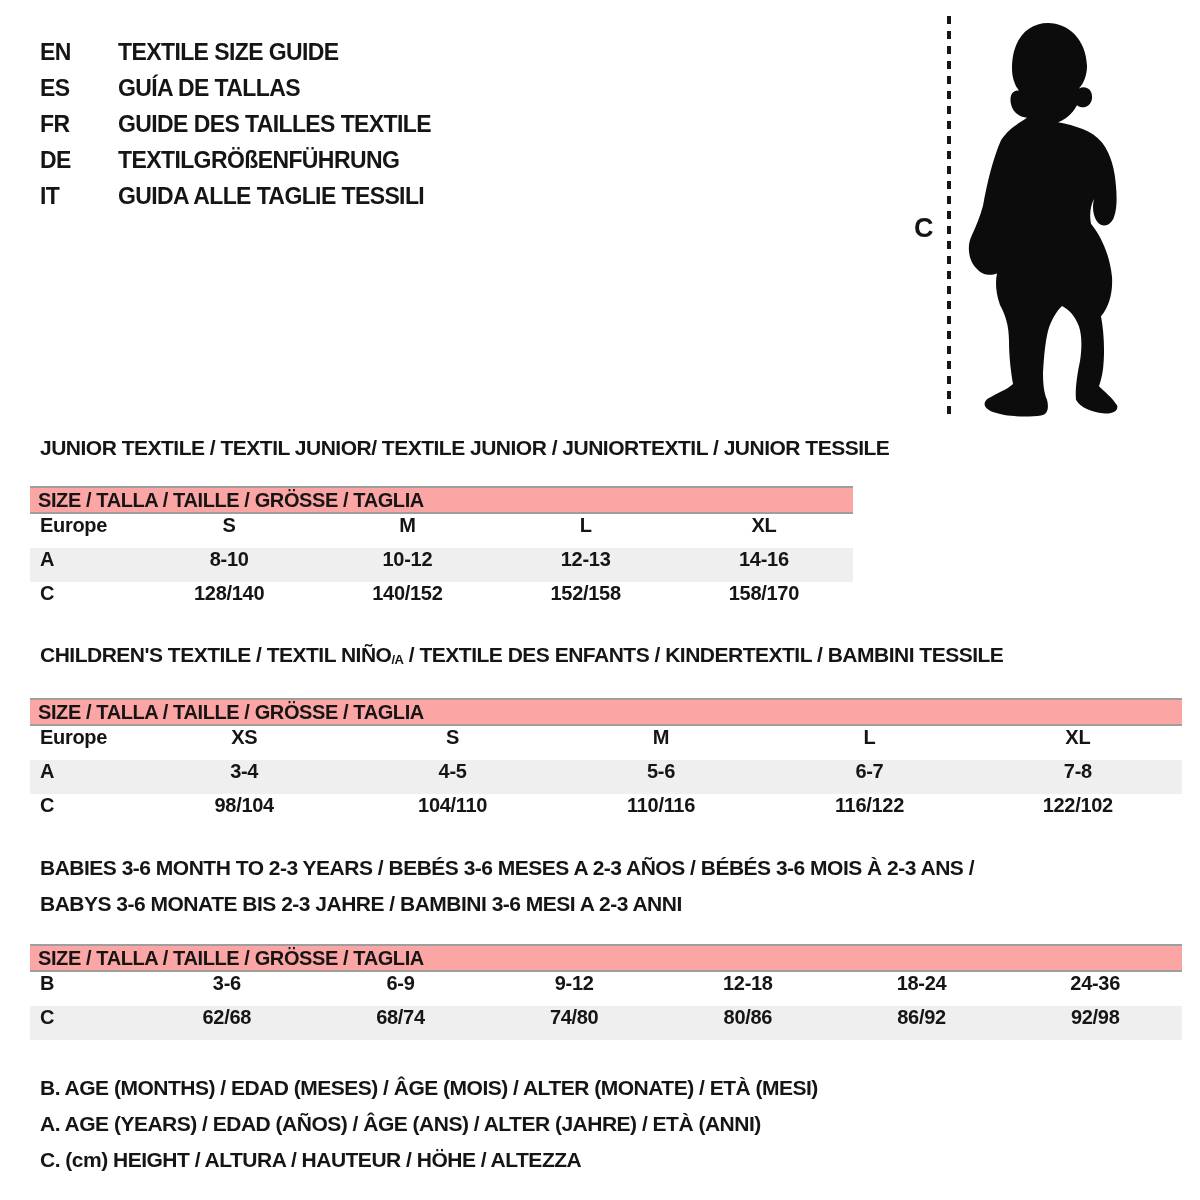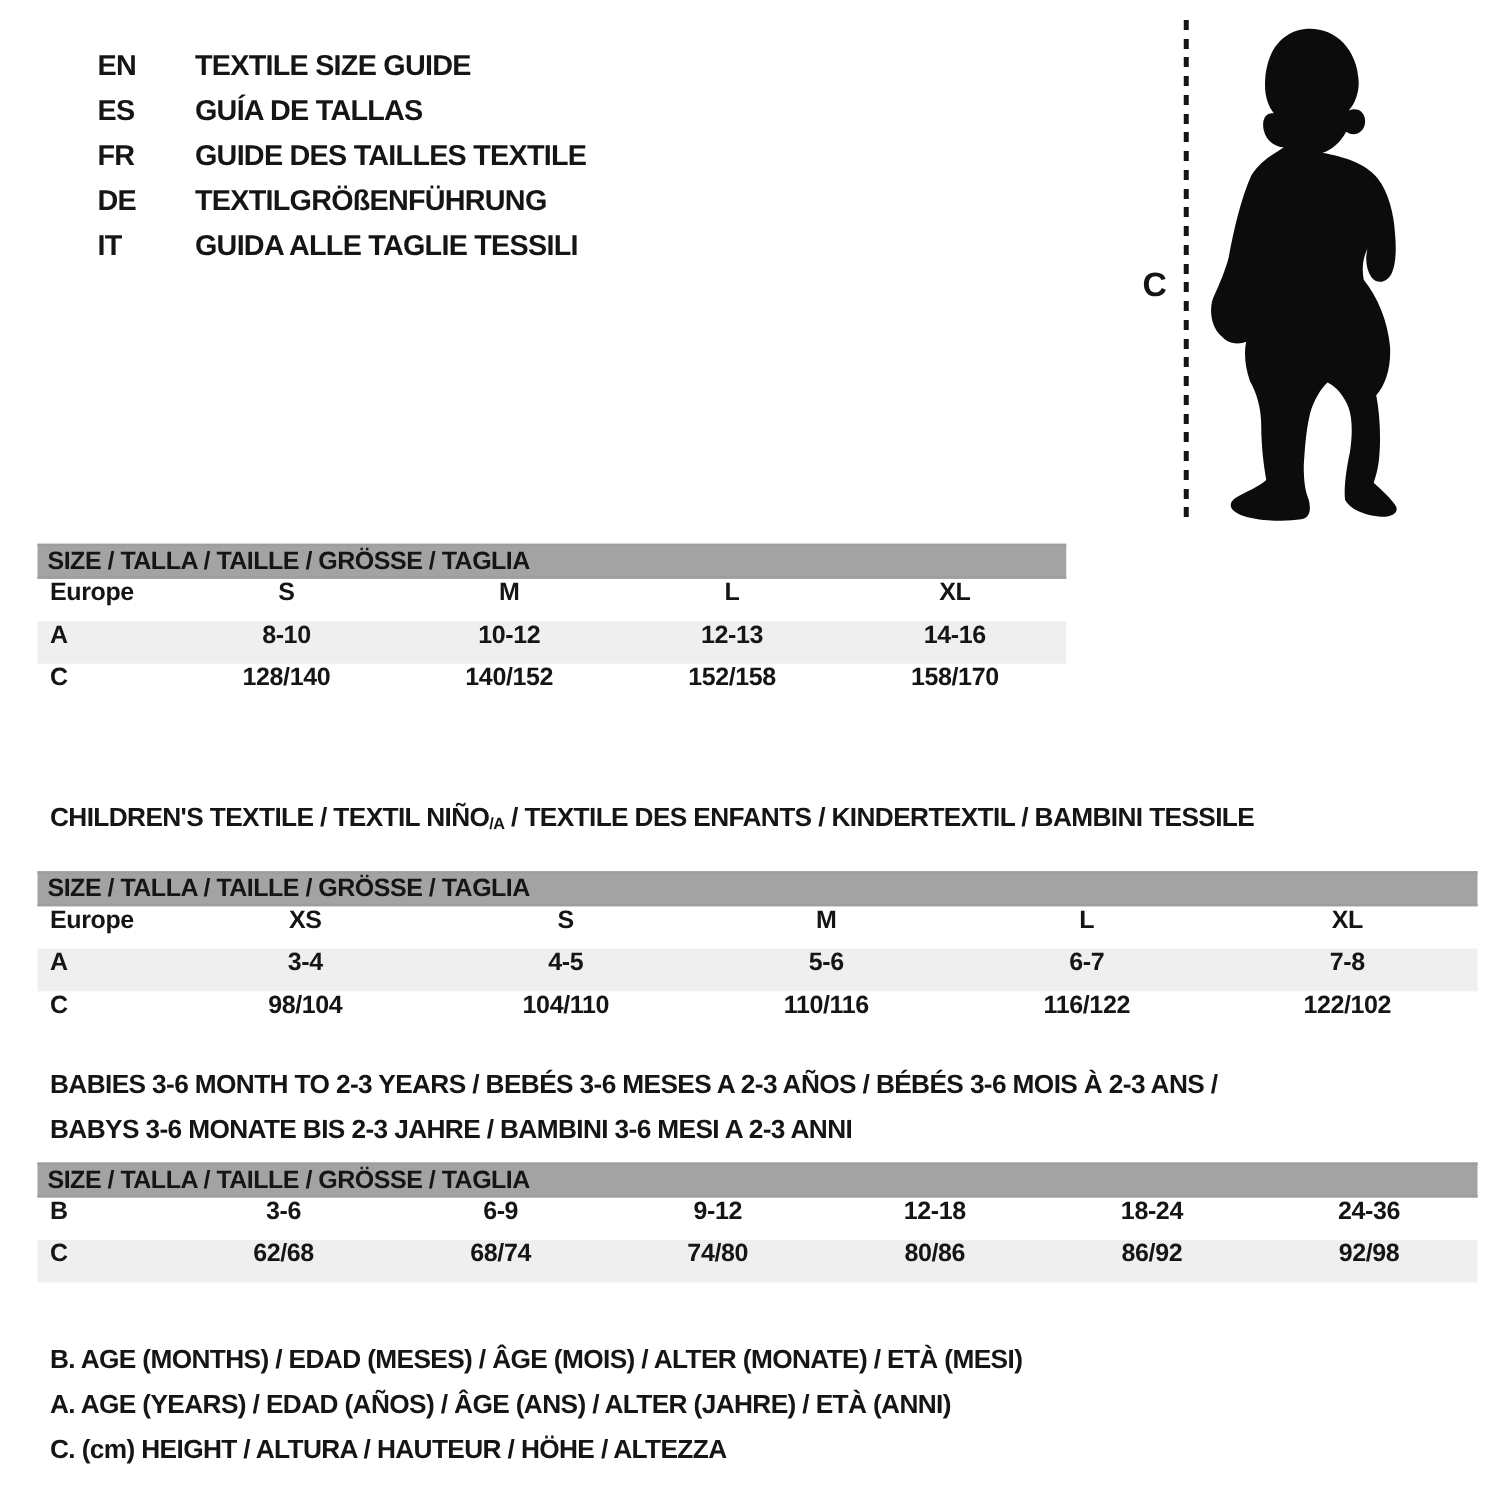--- a/index.html
+++ b/index.html
@@ -11,39 +11,39 @@
     font-family: "Liberation Sans", sans-serif;
     color: #151515;
     font-weight: bold;
     letter-spacing: -0.3px;
     overflow: hidden;
   }
 
   
   .langs { position: absolute; left: 40px; top: 34px; }
   .lang-row { display: flex; line-height: 36px; font-size: 23px; letter-spacing: -0.6px; }
-  .lang-code { width: 78px; margin-left: 38px; }
+  .lang-code { width: 78px; }
 
   
   .dash-line {
     position: absolute; left: 947px; top: 16px; width: 4px; height: 402px;
     background: repeating-linear-gradient(to bottom, #151515 0 8px, transparent 8px 15px);
   }
   .c-label { position: absolute; left: 914px; top: 213px; font-size: 27px; letter-spacing: 0; }
   .toddler { position: absolute; left: 953px; top: 14px; width: 200px; height: 406px; }
 
   
   .sec { position: absolute; left: 30px; }
   .sec-title { margin: 0 0 25px 10px; font-size: 21px; line-height: 26px; letter-spacing: -0.5px; white-space: nowrap; }
   .sec-title .sub { font-size: 0.62em; vertical-align: -0.18em; }
-  .sec-title.multi { line-height: 36px; margin-bottom: 8px; }
+  .sec-title.multi { line-height: 36px; margin-bottom: 22px; }
 
   .size-bar {
     height: 24px; line-height: 24px;
-    background: #a3a3a3;
+    background: #fca5a5;
     border-top: 2px solid #9e9e9e;
     border-bottom: 2px solid #9e9e9e;
     font-size: 20px; padding-left: 8px;
     letter-spacing: -0.4px;
   }
   .trow { display: flex; align-items: flex-start; height: 34px; font-size: 20px; }
   .trow.alt { background: #efefef; }
   .tlabel { width: 100px; padding-left: 10px; flex: none; }
   .tcell { flex: 1; text-align: center; }
 
@@ -88,20 +88,21 @@
       C160,247 156,260 148,268 C151,282 152,300 150,315 C149,322 147,327 146,330 C152,335 160,341 164,347
       C166,352 159,355 150,354 C139,353 127,349 123,342 C122,334 124,320 127,308 C129,296 129,285 126,277
       C122,268 116,262 109,259 C103,264 98,272 95,281 C92,292 91,304 90,318 C90,328 91,336 94,342
       C96,349 95,355 88,356 C74,358 52,357 40,353 C31,350 29,345 35,341 C44,336 54,333 60,328
       C58,318 56,304 56,290 C56,276 52,266 47,258 C43,248 42,238 44,230 C38,232 30,232 24,226
       C16,220 13,206 19,196 C23,188 27,180 30,170 C34,150 40,128 48,112 C56,101 66,97 74,92
       C68,92 60,88 58,80 C56,72 60,67 66,68 C61,62 59,55 59,48 C59,22 75,8 95,8 Z"></path>
   </svg>
 
   <section class="sec" style="top:435px; width:823px;">
+    <h2 class="sec-title">JUNIOR TEXTILE / TEXTIL JUNIOR/ TEXTILE JUNIOR / JUNIORTEXTIL / JUNIOR TESSILE</h2>
     <div>
       <div class="size-bar">SIZE / TALLA / TAILLE / GRÖSSE / TAGLIA</div>
       <div class="trow">
         <div class="tlabel">Europe</div>
         <div class="tcell">S</div>
         <div class="tcell">M</div>
         <div class="tcell">L</div>
         <div class="tcell">XL</div>
       </div>
       <div class="trow alt">

